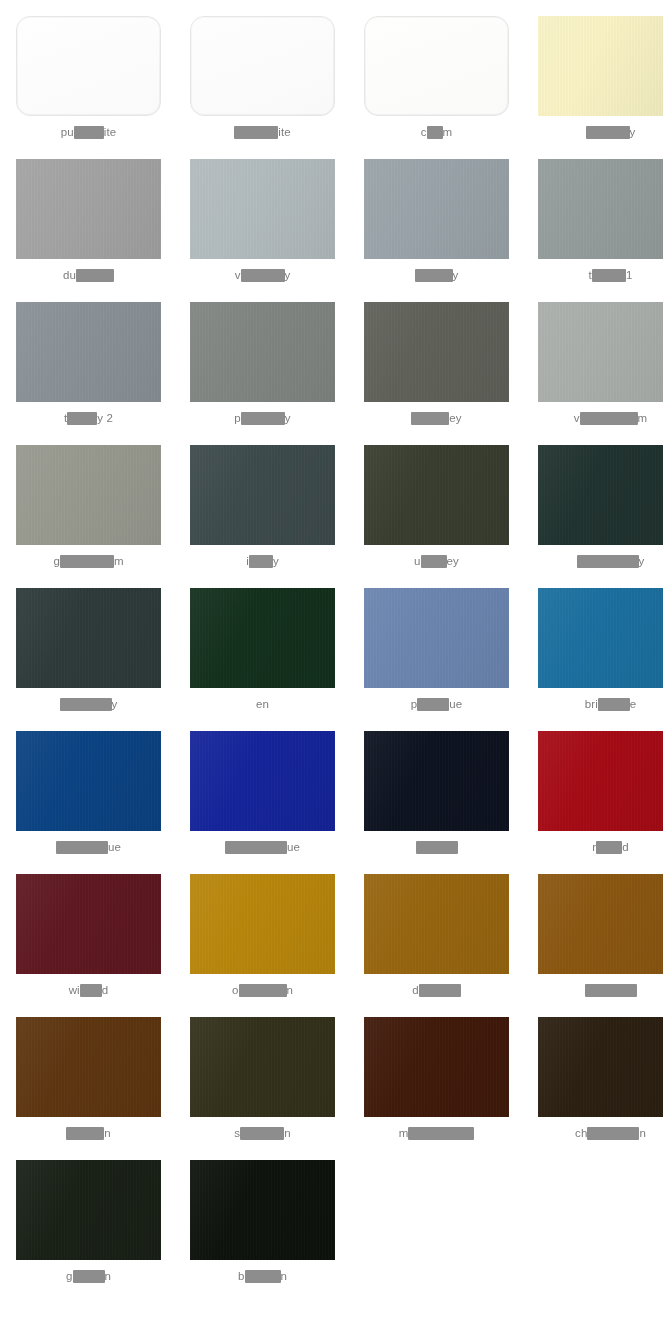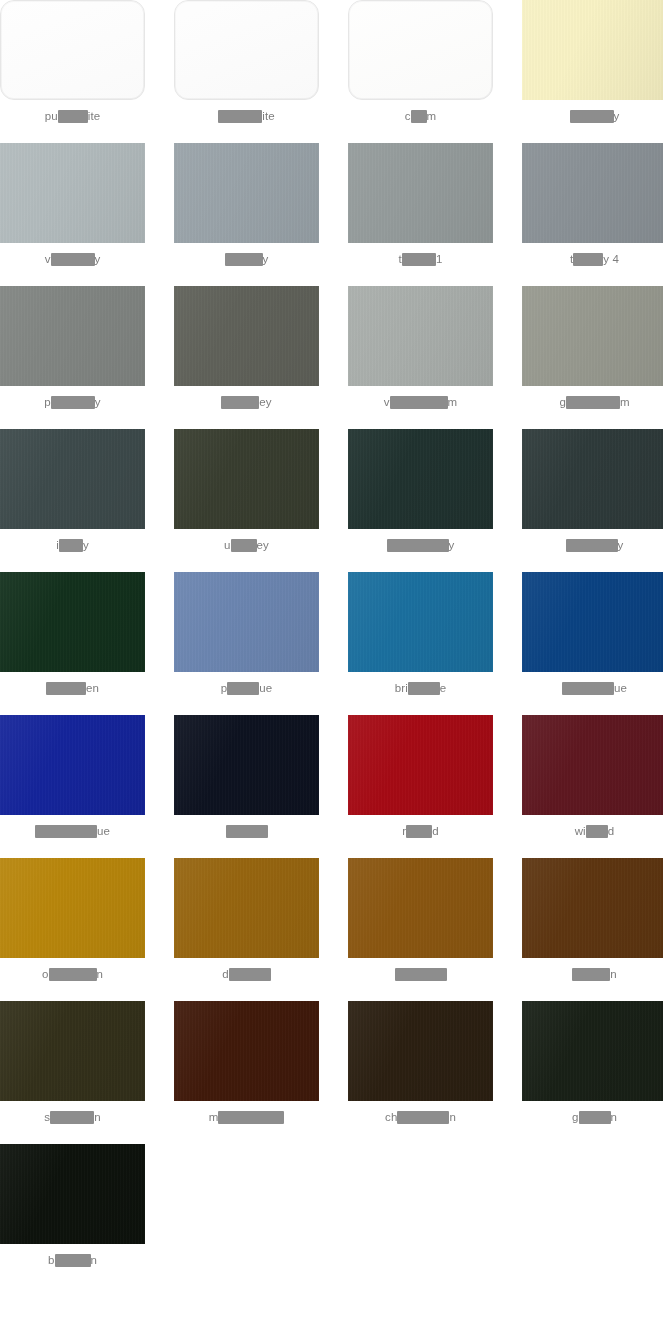--- a/index.html
+++ b/index.html
@@ -11,21 +11,21 @@
     width: 663px;
     height: 1322px;
     font-family: "Liberation Sans", sans-serif;
     overflow: hidden;
   }
   #swatch-grid {
     display: grid;
     grid-template-columns: repeat(4, 1fr);
     column-gap: 29px;
     row-gap: 0px;
-    padding: 0;
+    padding: 16px;
     margin: 0;
     width: 607px;
     box-sizing: border-box;
   }
   .swatch-cell {
     width: 145px;
     margin: 0;
     padding: 0;
     display: flex;
     flex-direction: column;
@@ -113,20 +113,28 @@
     </div>
     <div class="swatch-cell">
       <div class="swatch-chip" style="background-color: rgb(248, 242, 196);"></div>
       <div class="swatch-label" style="color: rgb(125, 125, 125);">
         <span class="lbl-pre"></span>
         <span class="lbl-redaction" style="width: 44px; background: rgb(141, 141, 141);"></span>
         <span class="lbl-post">y</span>
       </div>
     </div>
     <div class="swatch-cell">
+      <div class="swatch-chip" style="background-color: rgb(163, 163, 163);"></div>
+      <div class="swatch-label" style="color: rgb(125, 125, 125);">
+        <span class="lbl-pre">du</span>
+        <span class="lbl-redaction" style="width: 38px; background: rgb(141, 141, 141);"></span>
+        <span class="lbl-post"></span>
+      </div>
+    </div>
+    <div class="swatch-cell">
       <div class="swatch-chip" style="background-color: rgb(178, 187, 189);"></div>
       <div class="swatch-label" style="color: rgb(125, 125, 125);">
         <span class="lbl-pre">v</span>
         <span class="lbl-redaction" style="width: 44px; background: rgb(141, 141, 141);"></span>
         <span class="lbl-post">y</span>
       </div>
     </div>
     <div class="swatch-cell">
       <div class="swatch-chip" style="background-color: rgb(153, 163, 169);"></div>
       <div class="swatch-label" style="color: rgb(125, 125, 125);">
@@ -141,21 +149,21 @@
         <span class="lbl-pre">t</span>
         <span class="lbl-redaction" style="width: 34px; background: rgb(141, 141, 141);"></span>
         <span class="lbl-post">1</span>
       </div>
     </div>
     <div class="swatch-cell">
       <div class="swatch-chip" style="background-color: rgb(138, 145, 150);"></div>
       <div class="swatch-label" style="color: rgb(125, 125, 125);">
         <span class="lbl-pre">t</span>
         <span class="lbl-redaction" style="width: 30px; background: rgb(141, 141, 141);"></span>
-        <span class="lbl-post">y 4</span>
+        <span class="lbl-post">y 2</span>
       </div>
     </div>
     <div class="swatch-cell">
       <div class="swatch-chip" style="background-color: rgb(129, 133, 130);"></div>
       <div class="swatch-label" style="color: rgb(125, 125, 125);">
         <span class="lbl-pre">p</span>
         <span class="lbl-redaction" style="width: 44px; background: rgb(141, 141, 141);"></span>
         <span class="lbl-post">y</span>
       </div>
     </div>
@@ -210,21 +218,21 @@
     <div class="swatch-cell">
       <div class="swatch-chip" style="background-color: rgb(46, 58, 58);"></div>
       <div class="swatch-label" style="color: rgb(125, 125, 125);">
         <span class="lbl-pre"></span>
         <span class="lbl-redaction" style="width: 52px; background: rgb(141, 141, 141);"></span>
         <span class="lbl-post">y</span>
       </div>
     </div>
     <div class="swatch-cell">
       <div class="swatch-chip" style="background-color: rgb(18, 48, 28);"></div>
-      <div class="swatch-label" style="color: rgb(125, 125, 125);">
+      <div class="swatch-label" style="color: rgb(125, 125, 125); flex-direction: column;">
         <span class="lbl-pre"></span>
         <span class="lbl-redaction" style="width: 40px; background: rgb(141, 141, 141);"></span>
         <span class="lbl-post">en</span>
       </div>
     </div>
     <div class="swatch-cell">
       <div class="swatch-chip" style="background-color: rgb(107, 133, 176);"></div>
       <div class="swatch-label" style="color: rgb(125, 125, 125);">
         <span class="lbl-pre">p</span>
         <span class="lbl-redaction" style="width: 32px; background: rgb(141, 141, 141);"></span>

